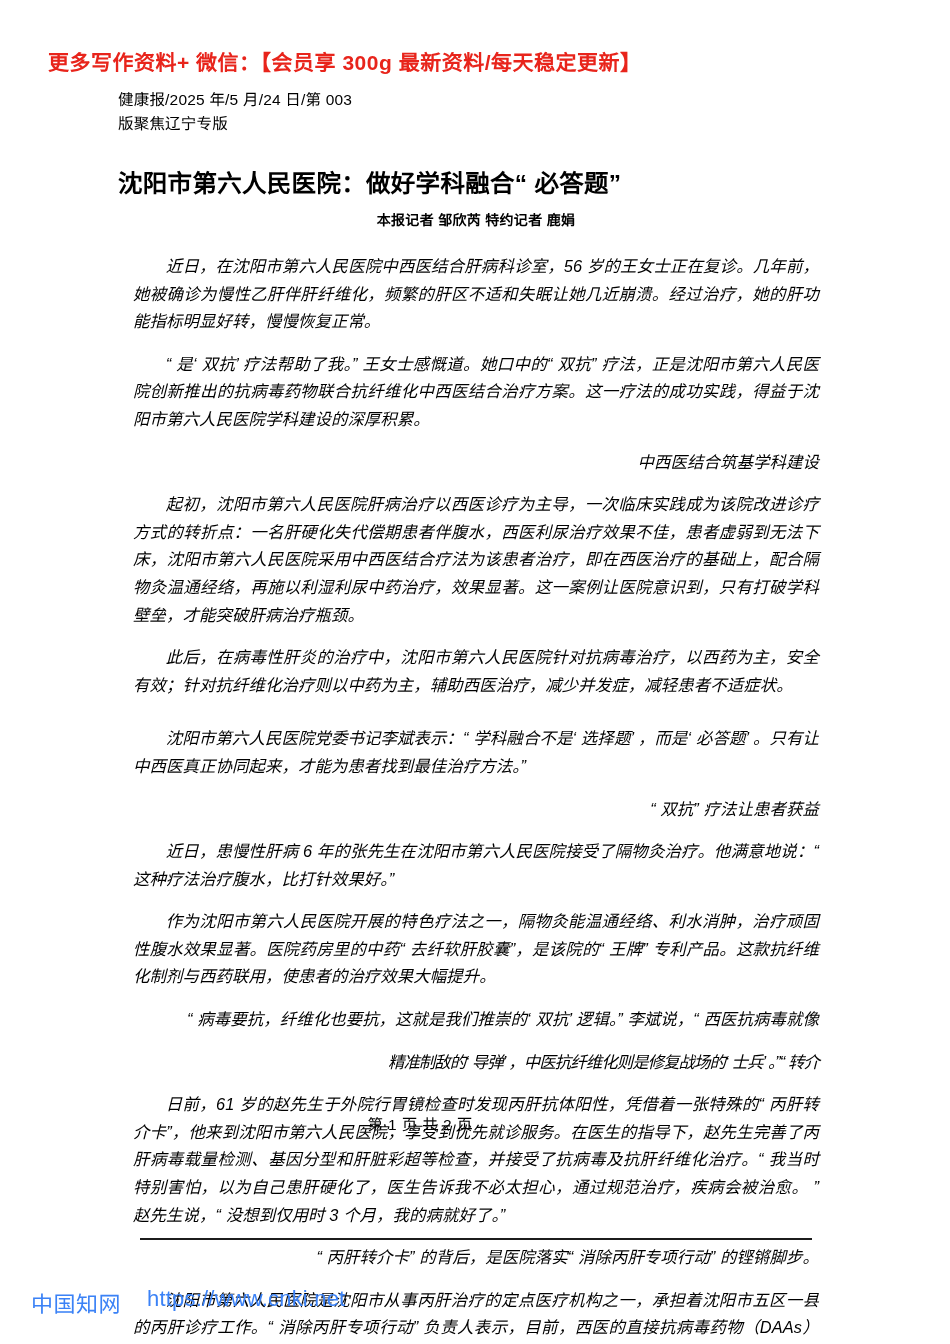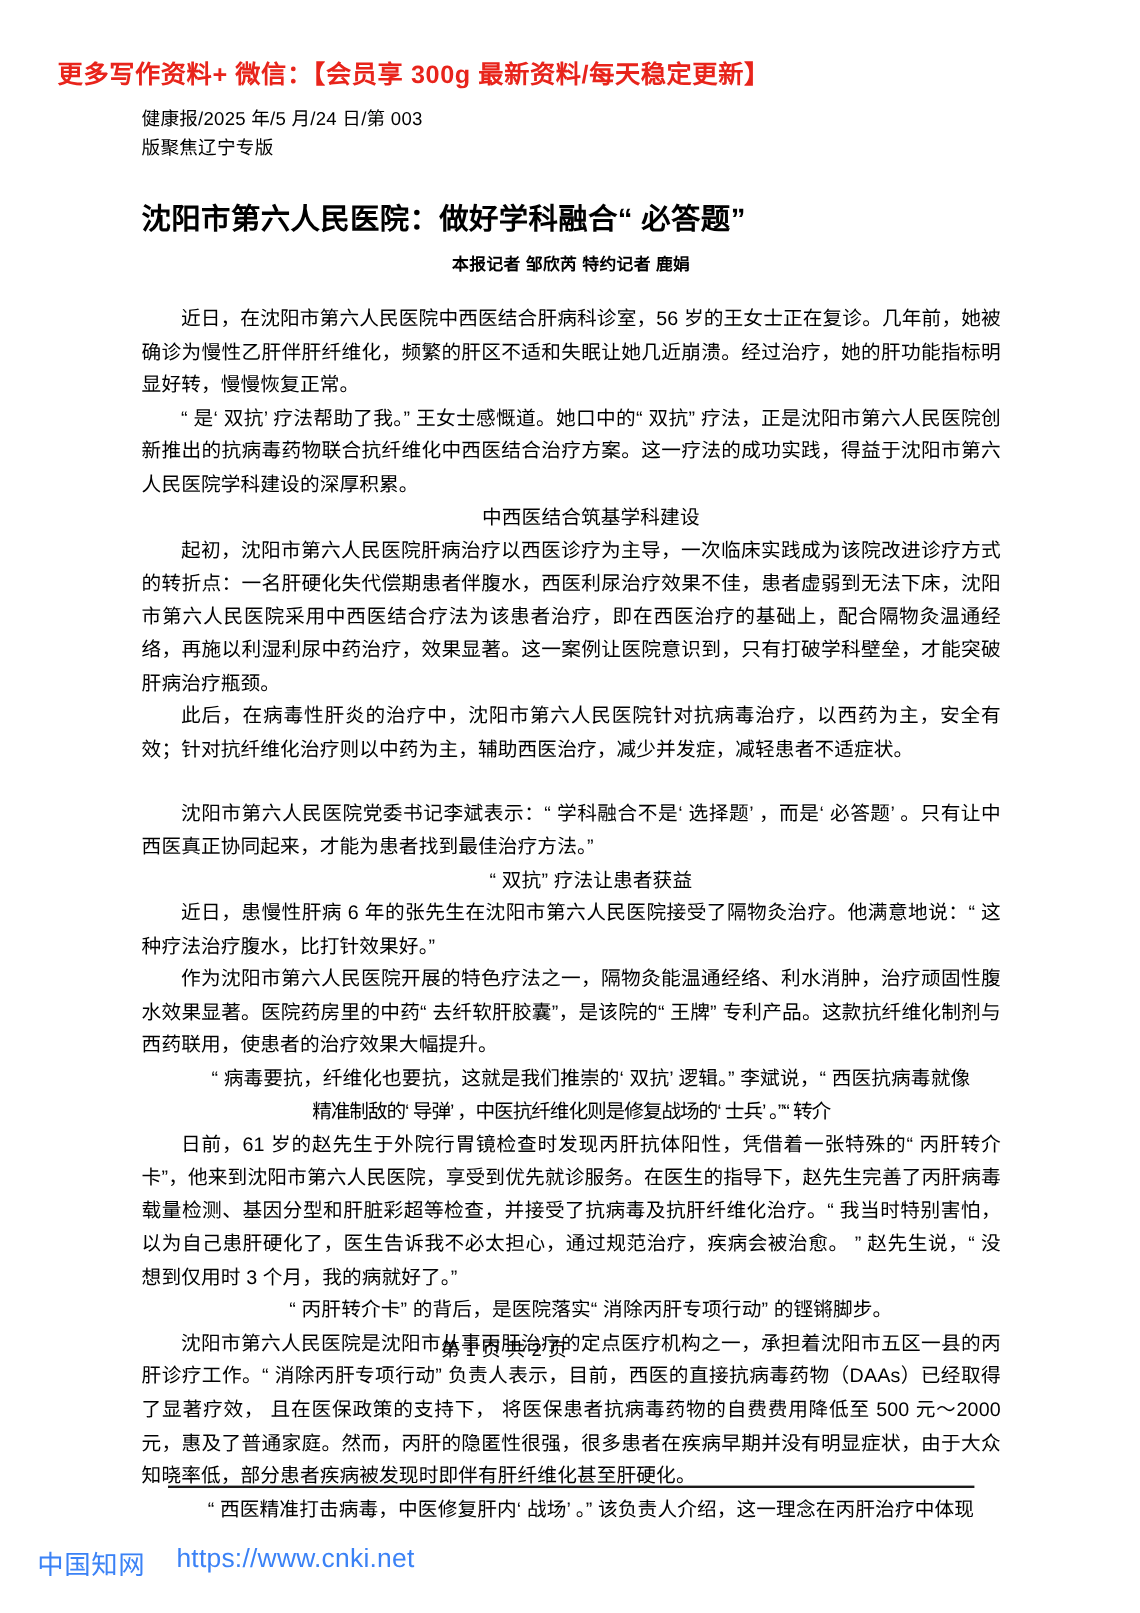--- a/index.html
+++ b/index.html
@@ -77,26 +77,27 @@
   .article {
     margin-top: 20px;
     font-family: "Liberation Sans", "DejaVu Sans", sans-serif;
     font-size: 16.4px;
     line-height: 27.6px;
     text-align: justify;
     text-justify: inter-ideograph;
     letter-spacing: 0.1px;
   }
   .article p {
-    margin: 0;
+    margin: 15px;
     text-indent: 2em;
+    font-style: italic;
   }
   .article p.gap { margin-top: 26px; }
   .article p.tight { letter-spacing: -0.9px; }
-  .article p.nojust { text-align: center; }
+  .article p.nojust { text-align: right; }
 
   
   .pagefoot {
     position: absolute;
     top: 1112px;
     left: 0;
     width: 950px;
     text-align: center;
     padding-right: 110px;
     box-sizing: border-box;

